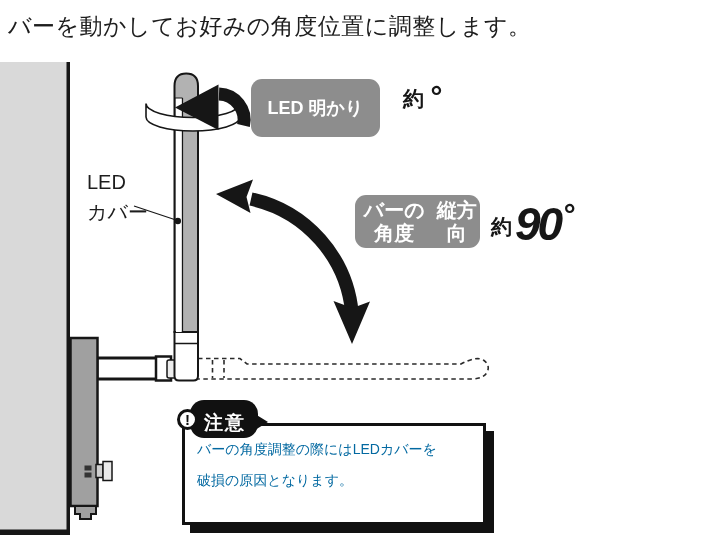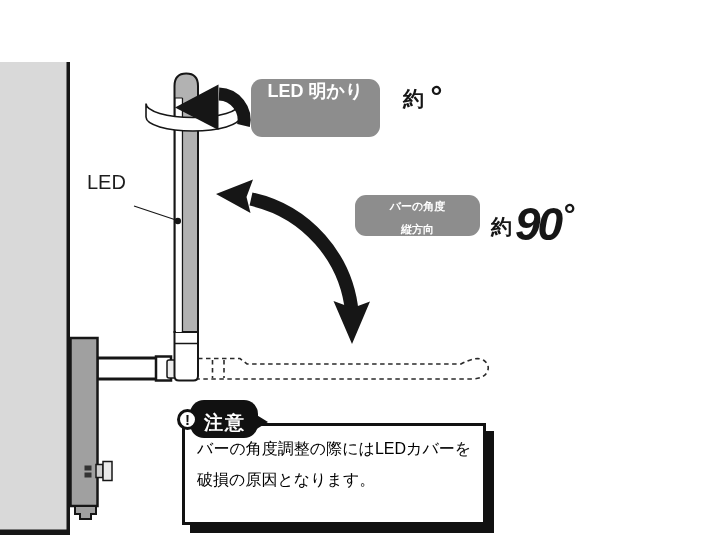--- a/index.html
+++ b/index.html
@@ -6,35 +6,35 @@
   #stage{position:relative;width:720px;height:540px;background:#fff;overflow:hidden;
          font-family:"Liberation Sans","DejaVu Sans",sans-serif;color:#161616;}
   #diagram-svg{position:absolute;left:0;top:0;z-index:0;}
   .ovl{position:absolute;z-index:1;}
 
   .title{left:8px;top:11px;font-size:23px;letter-spacing:0.5px;color:#1d1d1d;}
 
   .part-label{left:87px;top:167px;font-size:20px;line-height:30px;color:#1d1d1d;}
 
   .gray-badge{background:#8d8d8d;color:#fff;border-radius:11px;display:flex;
-              flex-direction:column;align-items:center;
+              flex-direction:row;align-items:center;justify-content:center;
               text-align:center;font-weight:bold;}
   .badge-led{left:251px;top:79px;width:129px;height:58px;font-size:18px;line-height:25px;}
-  .badge-bar{left:355px;top:195px;width:125px;height:41px;font-size:11px;line-height:23px;}
+  .badge-bar{left:355px;top:195px;width:125px;height:53px;font-size:20px;line-height:23px;}
 
   .angle-value{display:flex;align-items:flex-end;color:#161616;}
   .angle-led{left:403px;top:85px;}
   .angle-bar{left:491px;top:203px;}
   .angle-value .approx{font-size:21px;font-weight:bold;padding:0 3px 6px 0;}
   .angle-value .num{font-size:46px;line-height:0.95;font-weight:bold;font-style:italic;letter-spacing:-3px;}
   .angle-value .deg{font-size:30px;line-height:0.8;font-weight:bold;font-style:italic;align-self:flex-start;padding-left:2px;}
 
   .caution-box{left:182px;top:423px;width:280px;height:88px;background:#fff;
                border:3px solid #111;box-shadow:8px 8px 0 0 #111;padding:8px 6px 0 12px;z-index:1;}
-  .caution-box .cl{font-size:16px;line-height:30.5px;white-space:nowrap;color:#000000;}
+  .caution-box .cl{font-size:14px;line-height:30.5px;white-space:nowrap;color:#0369a1;}
 
   .caution-badge{left:177px;top:400px;display:flex;align-items:center;z-index:2;}
   .cb-circle{width:15px;height:15px;border:3.5px solid #111;background:#fff;border-radius:50%;
              display:flex;align-items:center;justify-content:center;
              font-size:15px;font-weight:bold;color:#111;line-height:15px;z-index:2;}
   .cb-pill{margin-left:-8px;background:#111;color:#fff;font-weight:bold;font-size:19px;
            letter-spacing:2px;padding:12px 12px 4px 14px;border-radius:14px;line-height:22px;}
   .cb-tail{width:0;height:0;border-top:8px solid transparent;border-bottom:8px solid transparent;
            border-left:13px solid #111;margin-left:-3px;transform:translateY(3px);}
 </style>
@@ -92,23 +92,25 @@
       <polygon points="216,194 253,179.5 246.5,197 250.5,213" fill="#161616"></polygon>
       <polygon points="333.5,301 352.5,308 370,301.5 352,344" fill="#161616"></polygon>
     </g>
 
     <g>
       <path d="M134,206 L177.5,220.5" stroke="#161616" stroke-width="1.3"></path>
       <circle cx="177.8" cy="221" r="3.2" fill="#161616"></circle>
     </g>
   </svg>
 
+  <div class="ovl title">バーを動かしてお好みの角度位置に調整します。</div>
 
   <div class="ovl part-label">
     <div>LED</div>
+    <div>カバー</div>
   </div>
 
   <div class="ovl gray-badge badge-led">
     <div>LED 明かり</div>
   </div>
   <div class="ovl angle-value angle-led">
     <span class="approx">約</span>
     <span class="deg">°</span>
   </div>
 

